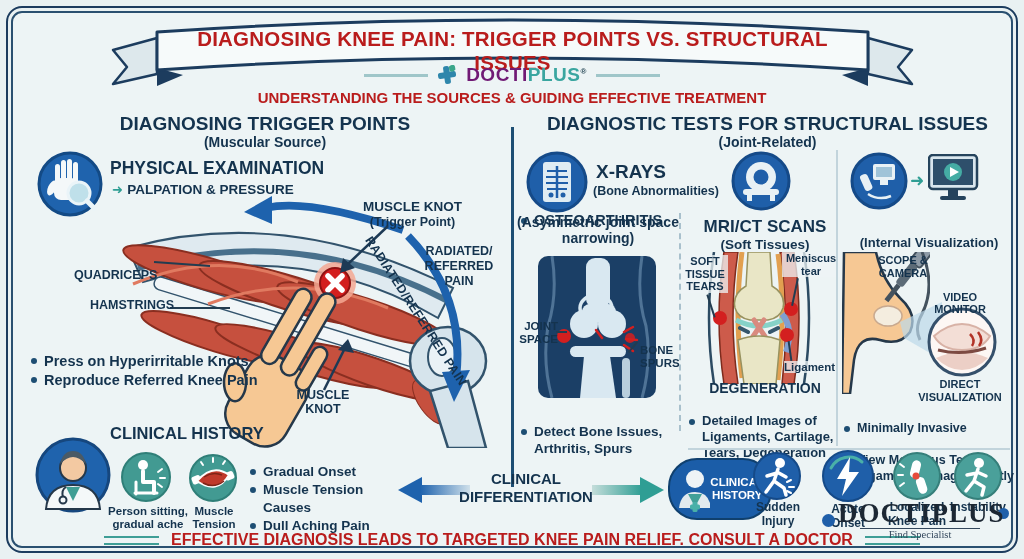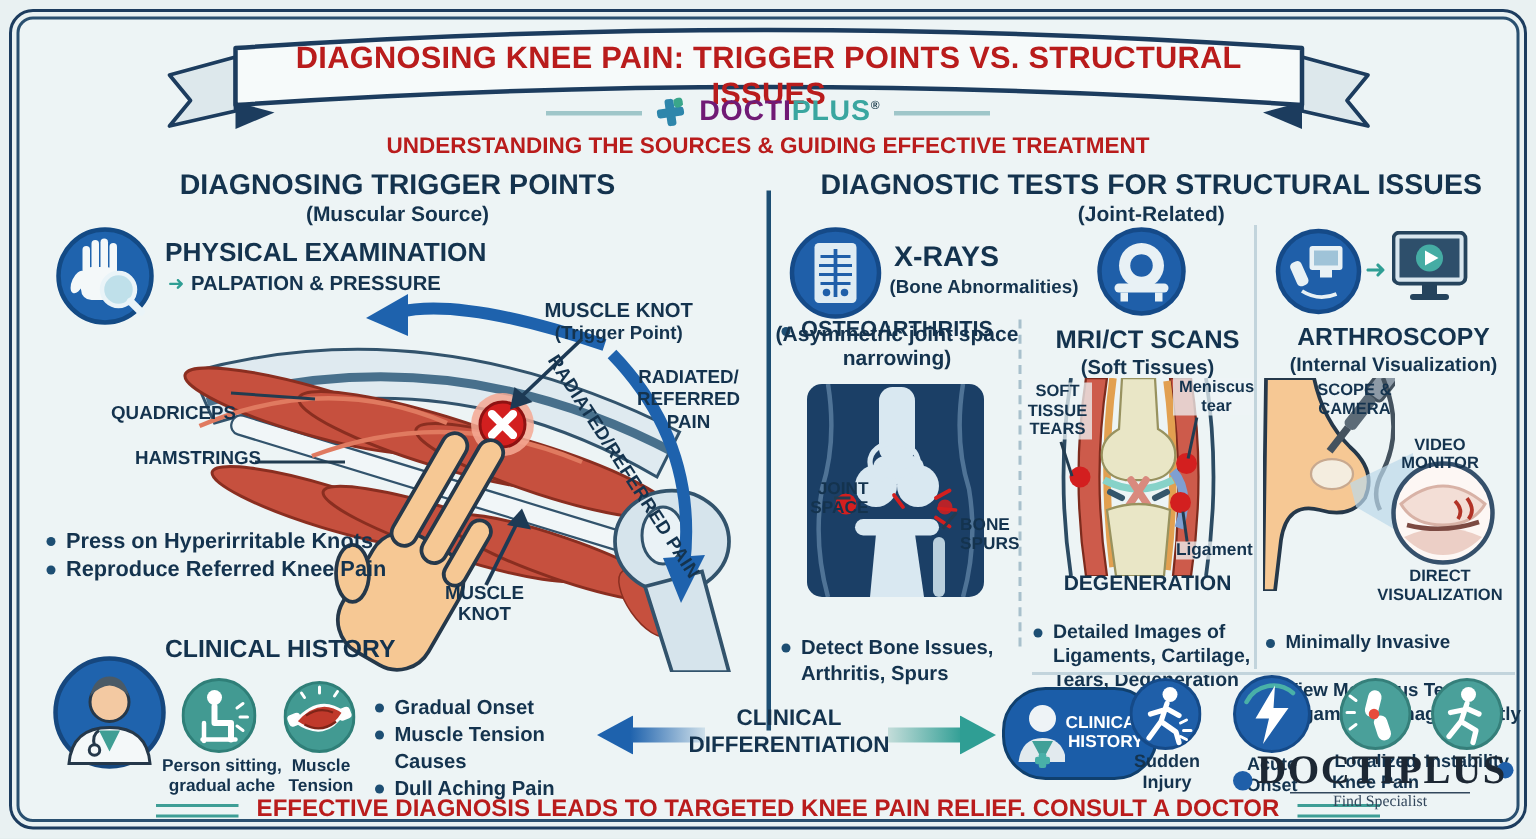--- a/index.html
+++ b/index.html
@@ -233,21 +233,21 @@
     <circle cx="74" cy="68" r="14" fill="#d9e8f1"></circle>
     <ellipse cx="58" cy="52" rx="16" ry="13" fill="none" stroke="#d9e8f1" stroke-width="3.5"></ellipse>
     <rect x="32" y="90" width="56" height="11" rx="5.5" fill="#d9e8f1"></rect>
     <path d="M46 100 H72 L78 142 H42 Z" fill="#d9e8f1"></path>
     <rect x="84" y="102" width="8" height="40" rx="4" fill="#b9cfdd"></rect>
     <circle cx="26" cy="80" r="7" fill="#d31f1f"></circle>
     <path d="M58 74 l6 8" stroke="#d31f1f" stroke-width="2.5" stroke-linecap="round"></path>
     <circle cx="92" cy="82" r="5" fill="#d31f1f" opacity=".85"></circle>
     <path d="M86 76 l9 -5 M88 83 l11 1 M86 89 l9 6" stroke="#d31f1f" stroke-width="2.5" stroke-linecap="round"></path>
   </svg>
-  <div class="abs b pre rgt" style="left:514px;top:320px;width:44px;font-size:11.5px;line-height:1.15;margin-left:21px;">JOINT
+  <div class="abs b pre rgt" style="left:514px;top:320px;width:44px;font-size:11.5px;line-height:1.15;">JOINT
 SPACE</div>
   <div class="abs ptr" style="left:556px;top:331px;width:11px;height:2px;"></div>
   <div class="abs b pre" style="left:640px;top:344px;width:50px;font-size:11.5px;line-height:1.15;">BONE
 SPURS</div>
   <div class="abs ptr" style="left:632px;top:340px;width:2px;height:14px;transform:rotate(40deg);"></div>
   <ul class="dots abs b pre" style="left:520px;top:406px;width:150px;font-size:13.5px;line-height:17px;">
     <li>Detect Bone Issues,
 Arthritis, Spurs</li>
   </ul>
 
@@ -308,21 +308,20 @@
   </svg>
   <div class="abs b" style="left:910px;top:170px;font-size:17px;color:#2f9e94;">➜</div>
   <svg class="abs" style="left:928px;top:154px;" width="52" height="56">
     <rect x="1" y="1" width="48" height="34" rx="4" fill="#d9e6ee" stroke="#25435c" stroke-width="2.5"></rect>
     <rect x="5" y="5" width="40" height="26" fill="#2e4f6b"></rect>
     <circle cx="25" cy="18" r="9" fill="#45aca4"></circle>
     <polygon points="22,13 31,18 22,23" fill="#fff"></polygon>
     <rect x="20" y="36" width="10" height="6" fill="#25435c"></rect>
     <rect x="12" y="42" width="26" height="4" rx="2" fill="#25435c"></rect>
   </svg>
-  <div class="abs b ctr" style="left:845px;top:216px;width:168px;font-size:16.5px;">ARTHROSCOPY</div>
   <div class="abs b ctr" style="left:845px;top:235px;width:168px;font-size:13px;">(Internal Visualization)</div>
   <div class="abs b ctr pre" style="left:872px;top:254px;width:62px;font-size:11px;line-height:1.15;z-index:3;">SCOPE &amp;
 CAMERA</div>
   <svg class="abs" style="left:842px;top:252px;" width="88" height="142" viewBox="0 0 88 142">
     <path d="M2 0 H34 Q40 28 58 46 Q76 62 68 80 Q58 94 38 88 Q16 82 12 108 L8 142 H0 Z" fill="#f6c894" stroke="#25384a" stroke-width="2.5"></path>
     <ellipse cx="46" cy="64" rx="14" ry="10" fill="#f4eddf" stroke="#c8a98f" stroke-width="1.5"></ellipse>
     <g transform="rotate(38 60 28)">
       <rect x="54" y="-26" width="13" height="34" rx="3" fill="#8d9aa6" stroke="#44525e" stroke-width="2"></rect>
       <rect x="56" y="8" width="9" height="26" rx="3" fill="#5c6b77"></rect>
       <rect x="58" y="34" width="5" height="20" fill="#44525e"></rect>

